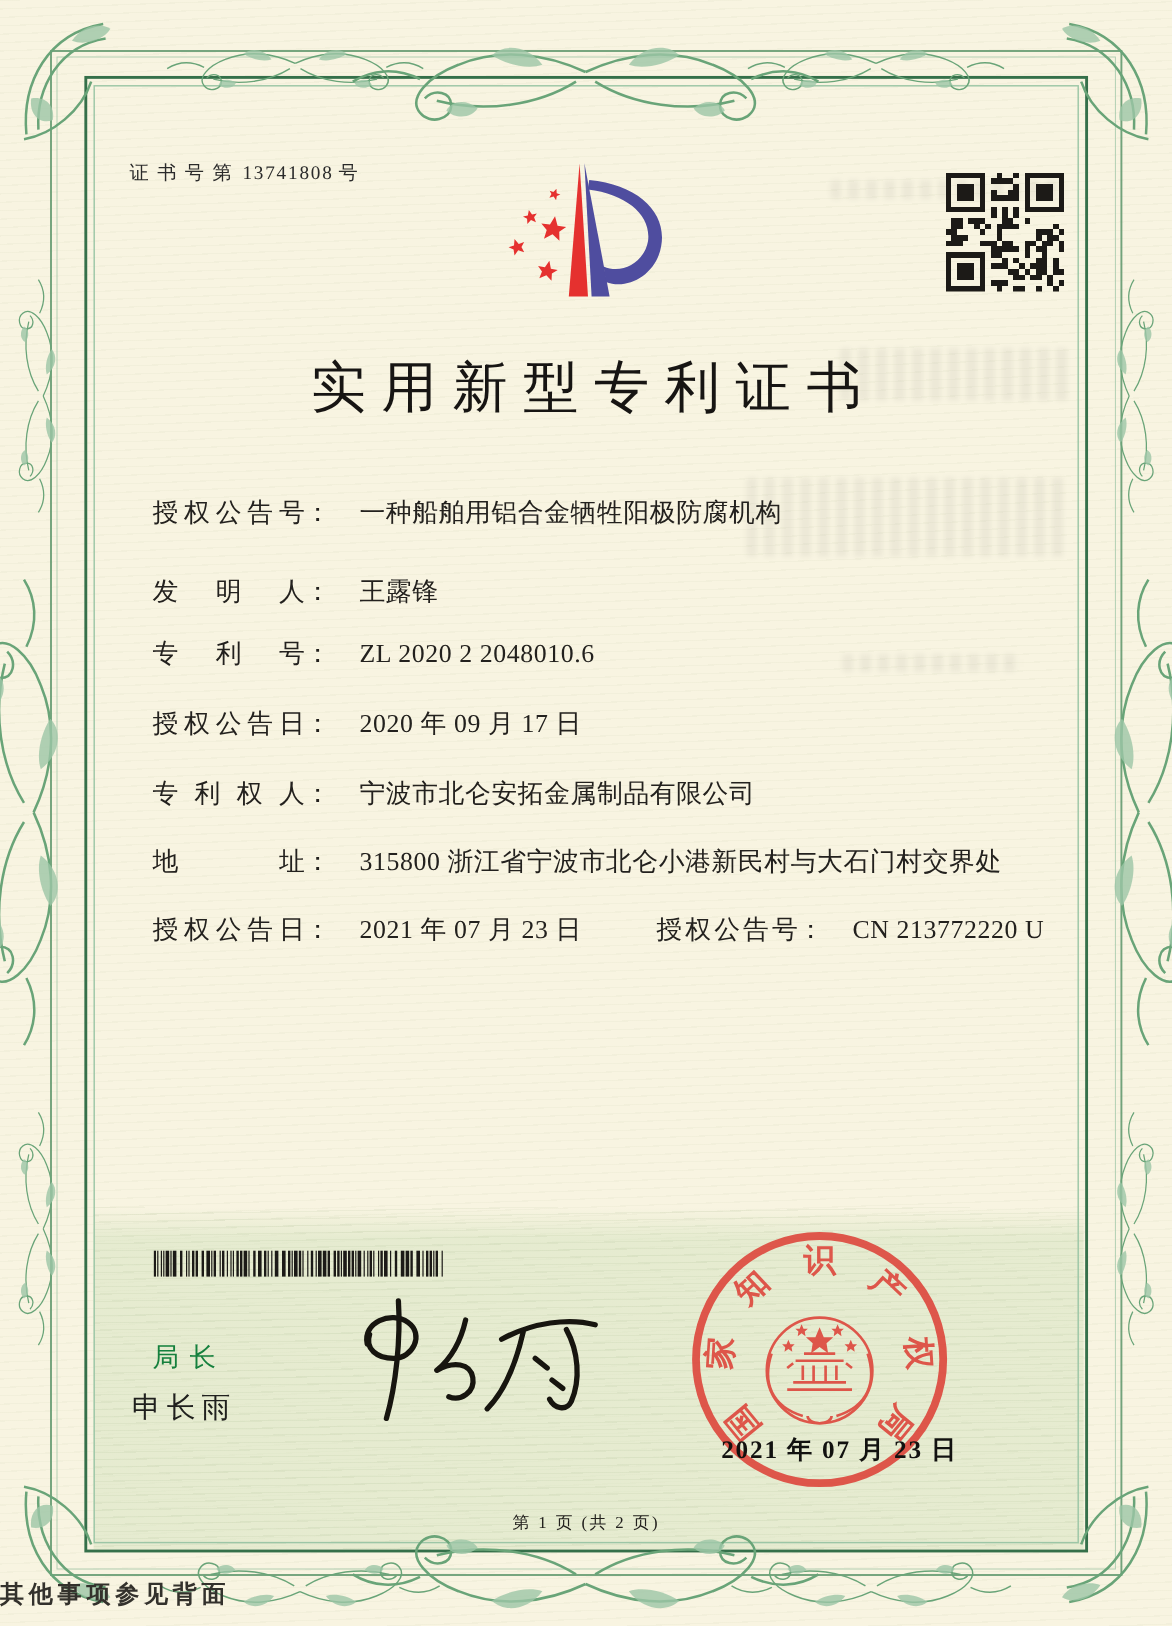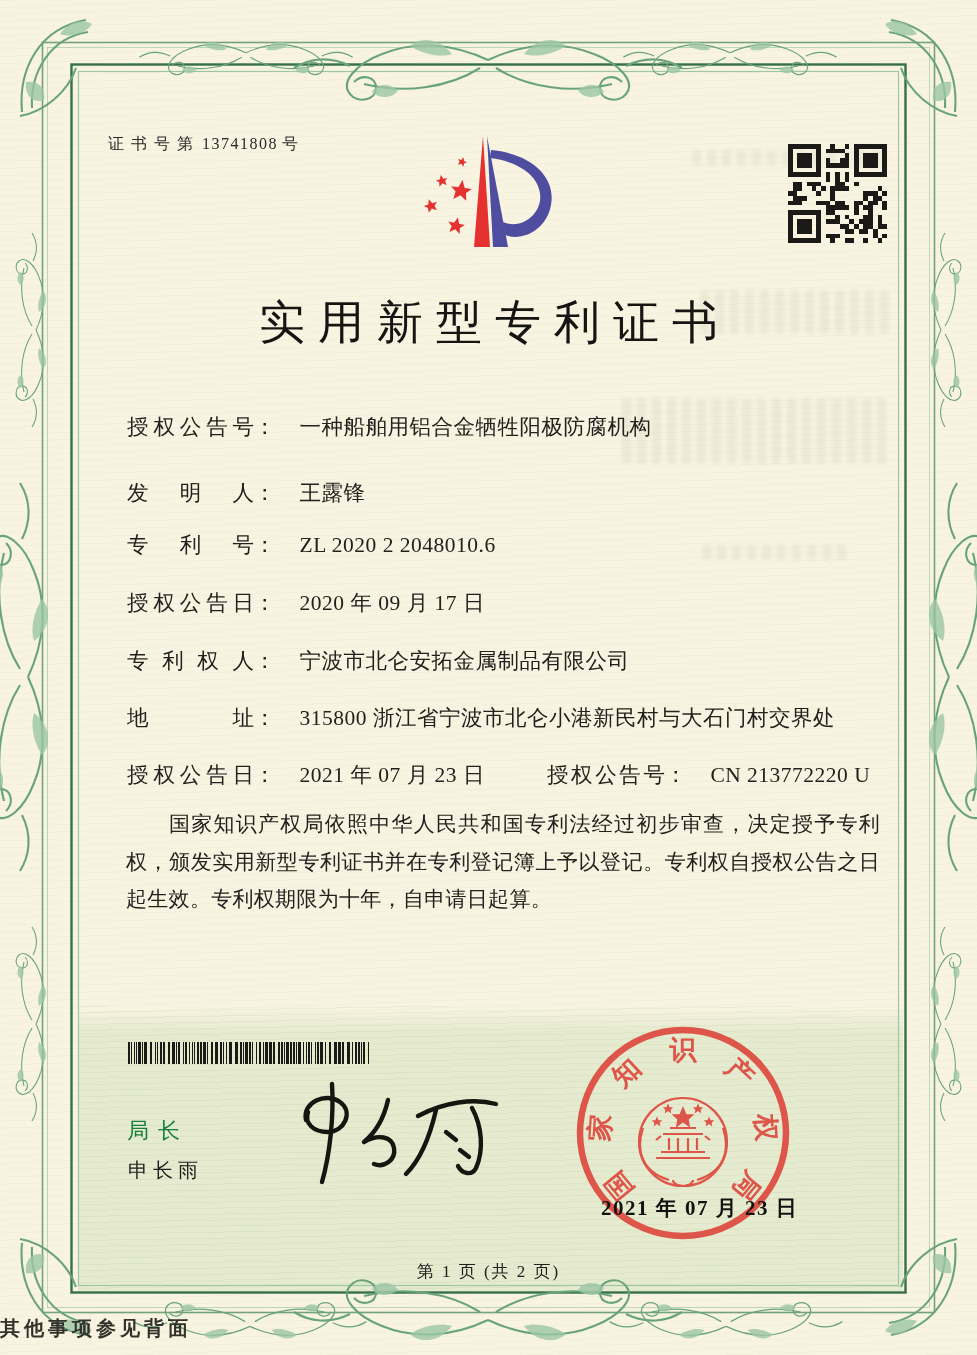--- a/index.html
+++ b/index.html
@@ -65,31 +65,31 @@
   .fgroup2{margin-left:62px;font-family:Liberation Serif, serif;}
   .fgroup2 .flabel{width:118px;}
 
   .body-text{left:126px;top:806px;width:754px;font-size:21px;line-height:37.5px;
     text-align:justify;color:#23211e;letter-spacing:.3px;}
   .body-text p{text-indent:43px;}
 
   .barcode{left:128px;top:1042px;width:246px;height:22px;}
 
   .chief-title{left:127px;top:1116px;font-size:22px;letter-spacing:9px;color:#15803d;}
-  .chief-name{left:128px;top:1157px;font-size:20px;letter-spacing:5px;color:#20201e;}
+  .chief-name{left:110px;top:1157px;font-size:24px;letter-spacing:5px;color:#20201e;}
   .signature{left:268px;top:1076px;width:250px;height:120px;}
   .sig-stroke{stroke:#17150f;stroke-width:4.4;fill:none;stroke-linecap:round;stroke-linejoin:round;}
 
   .seal{left:568px;top:1018px;width:230px;height:230px;}
   .seal-ink{stroke:var(--seal-red);fill:none;}
   .seal-fill{fill:var(--seal-red);stroke:none;}
   .seal-char{fill:var(--seal-red);font-size:27px;font-weight:bold;font-family:"Liberation Serif",serif;}
   .seal-date{left:601px;top:1194px;font-size:21px;letter-spacing:1.5px;color:#121210;font-weight:bold;white-space:nowrap;}
 
-  .page-indicator{left:0;right:0;top:1260px;text-align:center;font-size:17px;letter-spacing:2px;color:#23211e;}
+  .page-indicator{left:0;right:0;top:1260px;text-align:center;font-size:14px;letter-spacing:2px;color:#23211e;}
   .back-note{left:0;right:0;top:1315px;font-size:20px;font-weight:bold;letter-spacing:4px;color:#33312c;}
 
   .ghost{background:repeating-linear-gradient(90deg, rgba(120,118,112,.20) 0 9px, transparent 9px 15px);
     filter:blur(2.2px);opacity:.45;border-radius:3px;}
 </style>
 </head>
 <body>
 
 <div class="abs green-panel"></div>
 
@@ -189,21 +189,20 @@
   <span class="flabel">专利权人</span><span class="fcolon">：</span><span class="fvalue">宁波市北仑安拓金属制品有限公司</span>
 </div>
 <div class="abs frow" style="top:703px">
   <span class="flabel">地址</span><span class="fcolon">：</span><span class="fvalue">315800 浙江省宁波市北仑小港新民村与大石门村交界处</span>
 </div>
 <div class="abs frow" style="top:760px">
   <span class="flabel">授权公告日</span><span class="fcolon">：</span><span class="fvalue">2021 年 07 月 23 日</span><span class="fgroup2"><span class="flabel">授权公告号</span><span class="fcolon">：</span><span class="fvalue">CN 213772220 U</span></span>
 </div>
 
 <div class="abs body-text">
-  <p>国家知识产权局依照中华人民共和国专利法经过初步审查，决定授予专利权，颁发实用新型专利证书并在专利登记簿上予以登记。专利权自授权公告之日起生效。专利权期限为十年，自申请日起算。</p>
 </div>
 
 <svg id="barcode" class="abs barcode" viewBox="0 0 246 22" preserveAspectRatio="none" aria-hidden="true">
     <rect x="0" y="0" width="2" height="22" fill="#1c1a17"></rect>
     <rect x="3" y="0" width="1" height="22" fill="#1c1a17"></rect>
     <rect x="6" y="0" width="1" height="22" fill="#1c1a17"></rect>
     <rect x="8" y="0" width="1" height="22" fill="#1c1a17"></rect>
     <rect x="10" y="0" width="3" height="22" fill="#1c1a17"></rect>
     <rect x="14" y="0" width="1" height="22" fill="#1c1a17"></rect>
     <rect x="16" y="0" width="3" height="22" fill="#1c1a17"></rect>

